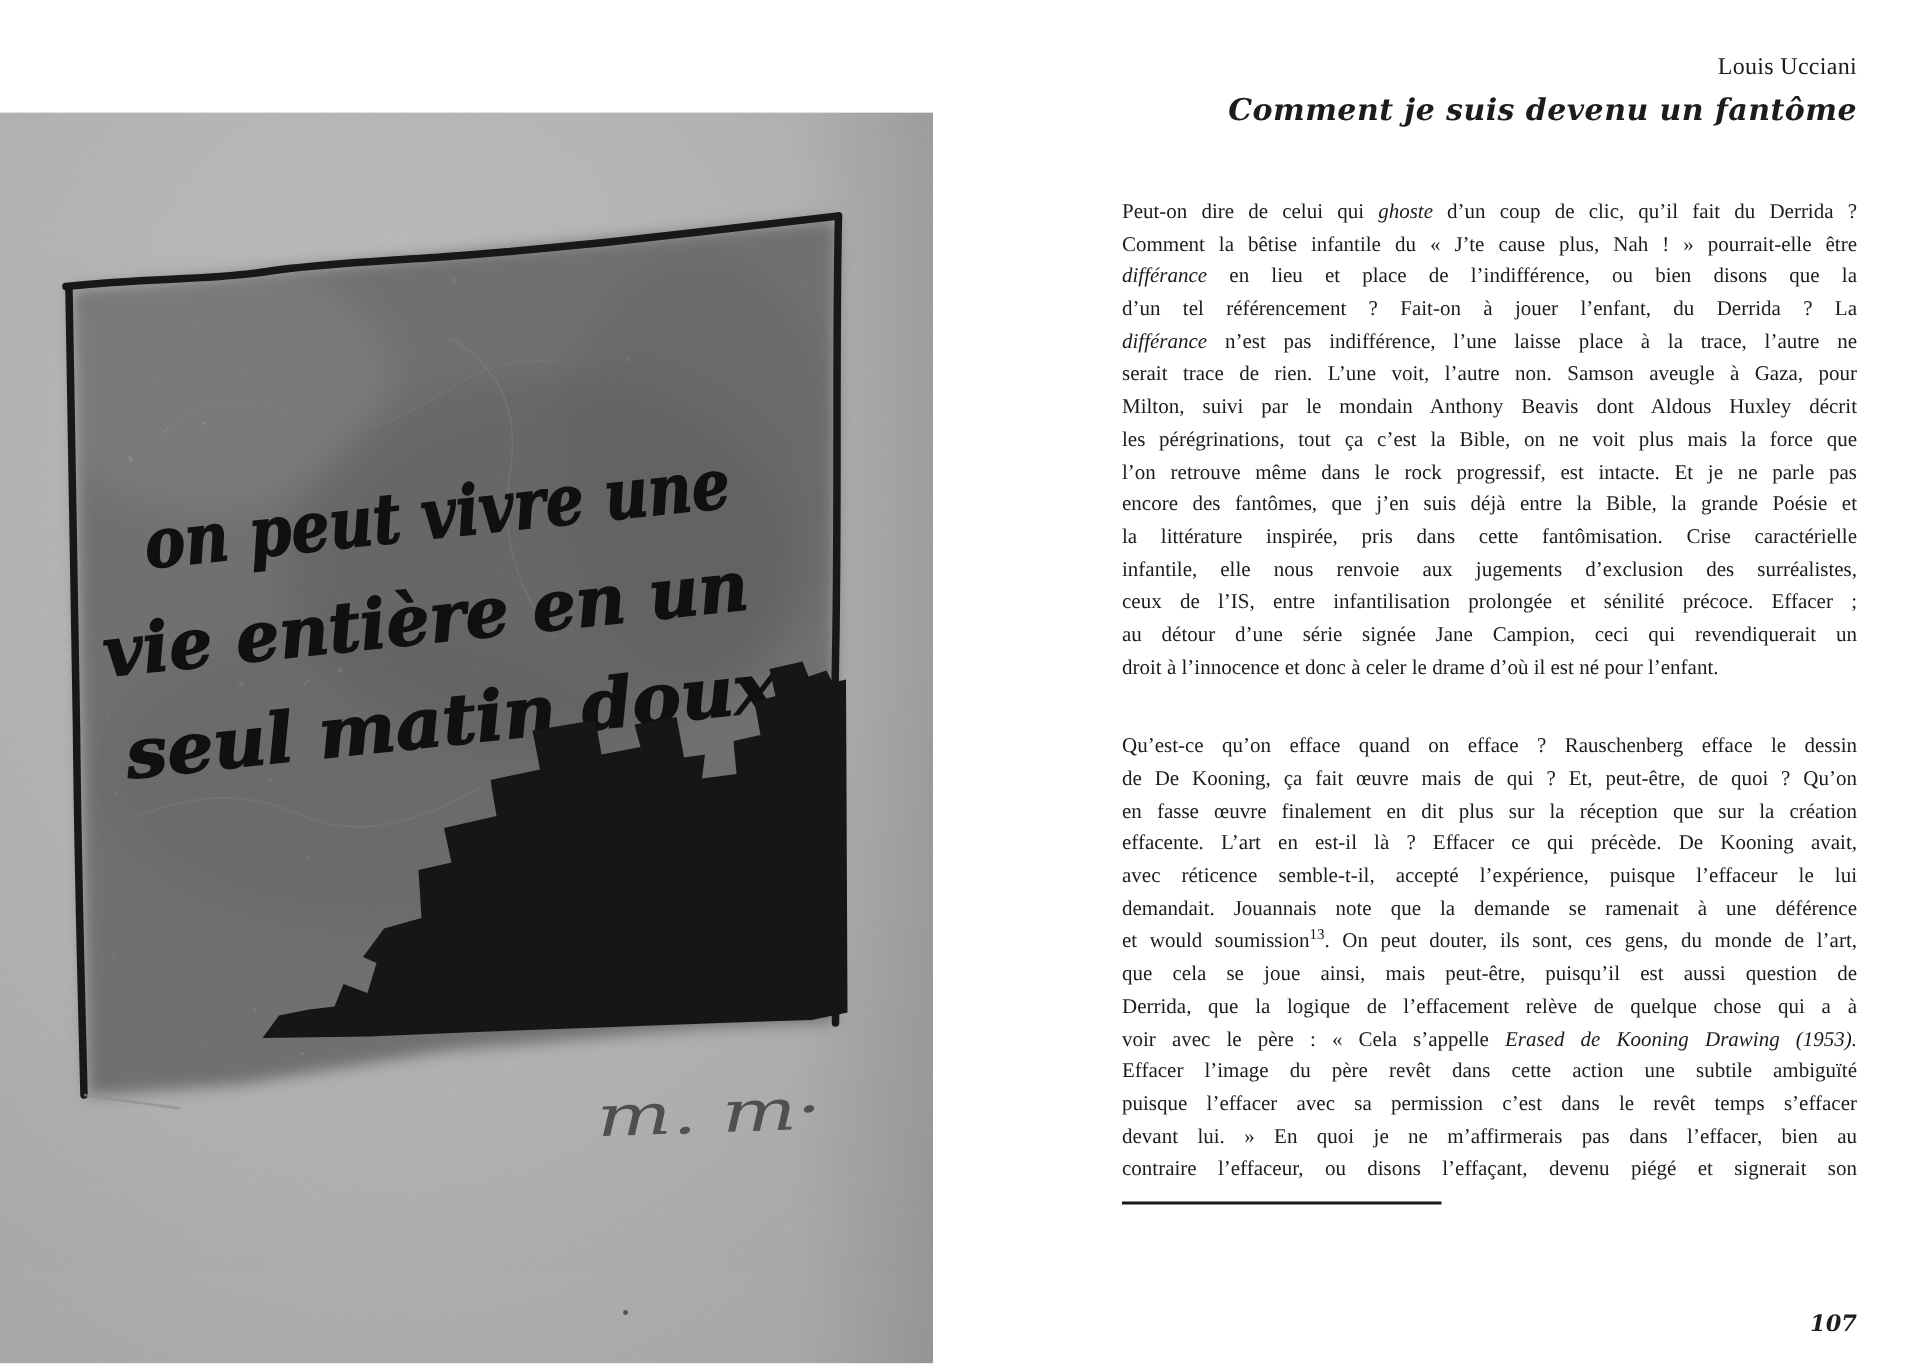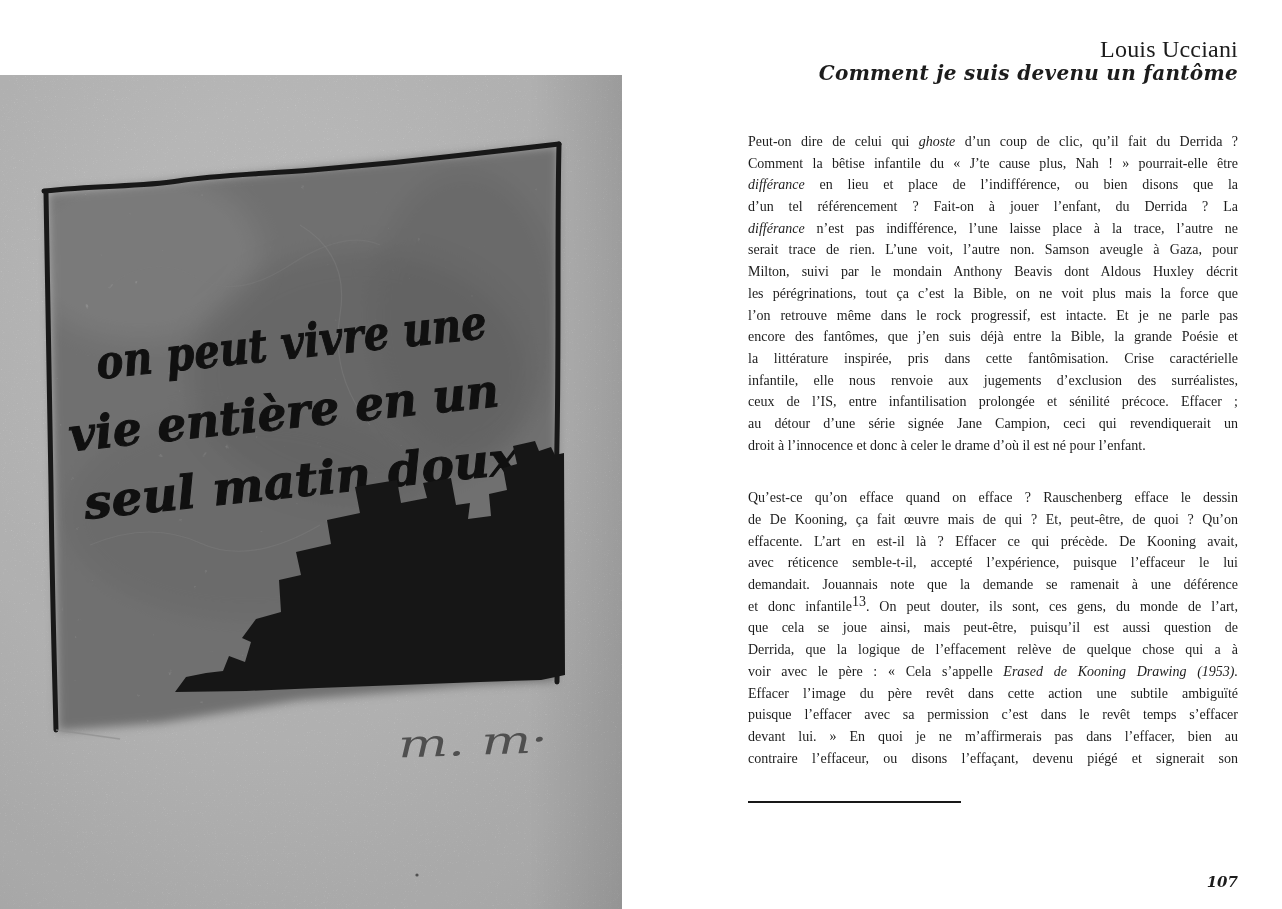--- a/index.html
+++ b/index.html
@@ -16,37 +16,37 @@
   }
   .artwork svg{display:block;}
 
   
   .page-right{
     position:absolute;left:748px;top:0;width:490px;height:909px;
     color:#1c1c1c;
   }
   .author{
     position:absolute;top:36px;left:0;right:0;text-align:right;
-    font-size:24px;letter-spacing:.2px;
+    font-size:16px;letter-spacing:.2px;
   }
   .title{
     position:absolute;top:61px;left:16px;right:0;text-align:right;
     font-family:"DejaVu Serif", serif;
     font-style:italic;font-weight:bold;font-size:20px;letter-spacing:.3px;
   }
   .bodytext{position:absolute;top:131px;left:0;right:0;}
   .para{margin:0 0 31px 0;}
   .tline{
     height:21.7px;line-height:21.7px;font-size:14px;
     text-align:justify;text-align-last:justify;
     overflow:hidden;white-space:normal;
   }
   .tline.tlast{text-align-last:left;}
   .it{font-style:italic;}
-  .sup{font-size:14px;position:relative;top:-5px;}
+  .sup{font-size:10px;position:relative;top:-5px;}
 
   .fnrule{
     position:absolute;top:801px;left:0;width:213px;height:2px;background:#181818;
   }
   .footnote{position:absolute;top:808px;left:0;right:0;}
   .footnote .tline{height:21px;line-height:21px;font-size:13.5px;}
 
   .pageno{
     position:absolute;top:851px;left:0;right:0;text-align:right;
     font-family:"DejaVu Serif", serif;
@@ -151,24 +151,25 @@
           <div class="tline"><span>encore des fantômes, que j’en suis déjà entre la Bible, la grande Poésie et</span></div>
           <div class="tline"><span>la littérature inspirée, pris dans cette fantômisation. Crise caractérielle</span></div>
           <div class="tline"><span>infantile, elle nous renvoie aux jugements d’exclusion des surréalistes,</span></div>
           <div class="tline"><span>ceux de l’IS, entre infantilisation prolongée et sénilité précoce. Effacer ;</span></div>
           <div class="tline"><span>au détour d’une série signée Jane Campion, ceci qui revendiquerait un</span></div>
           <div class="tline tlast"><span>droit à l’innocence et donc à celer le drame d’où il est né pour l’enfant.</span></div>
         </div>
         <div class="para">
           <div class="tline"><span>Qu’est-ce qu’on efface quand on efface ? Rauschenberg efface le dessin</span></div>
           <div class="tline"><span>de De Kooning, ça fait œuvre mais de qui ? Et, peut-être, de quoi ? Qu’on</span></div>
+          <div class="tline"><span>en fasse œuvre finalement en dit plus sur la réception que sur la création</span></div>
           <div class="tline"><span>effacente. L’art en est-il là ? Effacer ce qui précède. De Kooning avait,</span></div>
           <div class="tline"><span>avec réticence semble-t-il, accepté l’expérience, puisque l’effaceur le lui</span></div>
           <div class="tline"><span>demandait. Jouannais note que la demande se ramenait à une déférence</span></div>
-          <div class="tline"><span>et donc infantile</span><span class="sup">13</span><span>. On peut douter, ils sont, ces gens, du monde de l’art,</span></div>
+          <div class="tline"><span>et would soumission</span><span class="sup">13</span><span>. On peut douter, ils sont, ces gens, du monde de l’art,</span></div>
           <div class="tline"><span>que cela se joue ainsi, mais peut-être, puisqu’il est aussi question de</span></div>
           <div class="tline"><span>Derrida, que la logique de l’effacement relève de quelque chose qui a à</span></div>
           <div class="tline"><span>voir avec le père : « Cela s’appelle </span><span class="it">Erased de Kooning Drawing (1953).</span></div>
           <div class="tline"><span>Effacer l’image du père revêt dans cette action une subtile ambiguïté</span></div>
           <div class="tline"><span>puisque l’effacer avec sa permission c’est dans le revêt temps s’effacer</span></div>
           <div class="tline"><span>devant lui. » En quoi je ne m’affirmerais pas dans l’effacer, bien au</span></div>
           <div class="tline"><span>contraire l’effaceur, ou disons l’effaçant, devenu piégé et signerait son</span></div>
         </div>
       </div>
 

